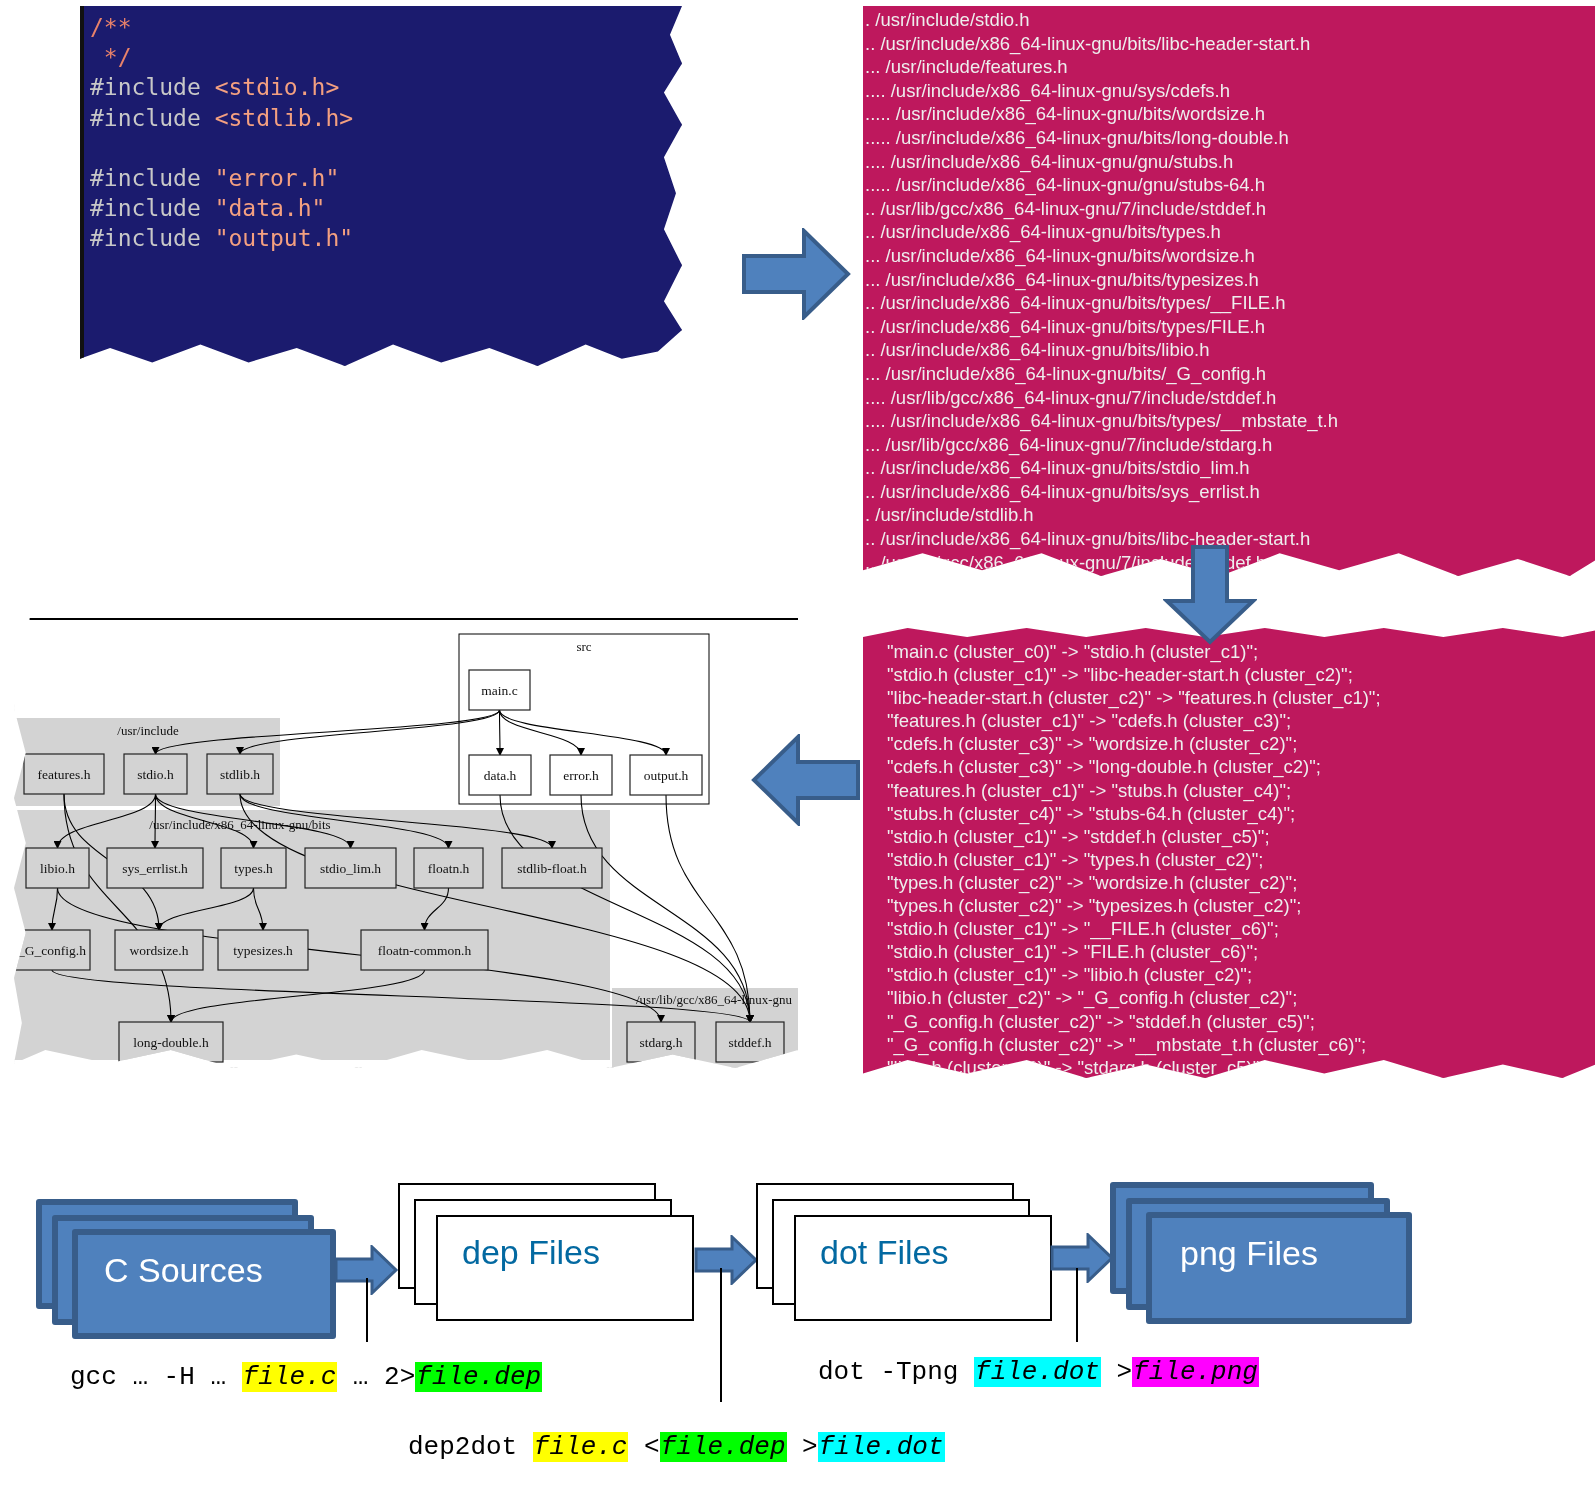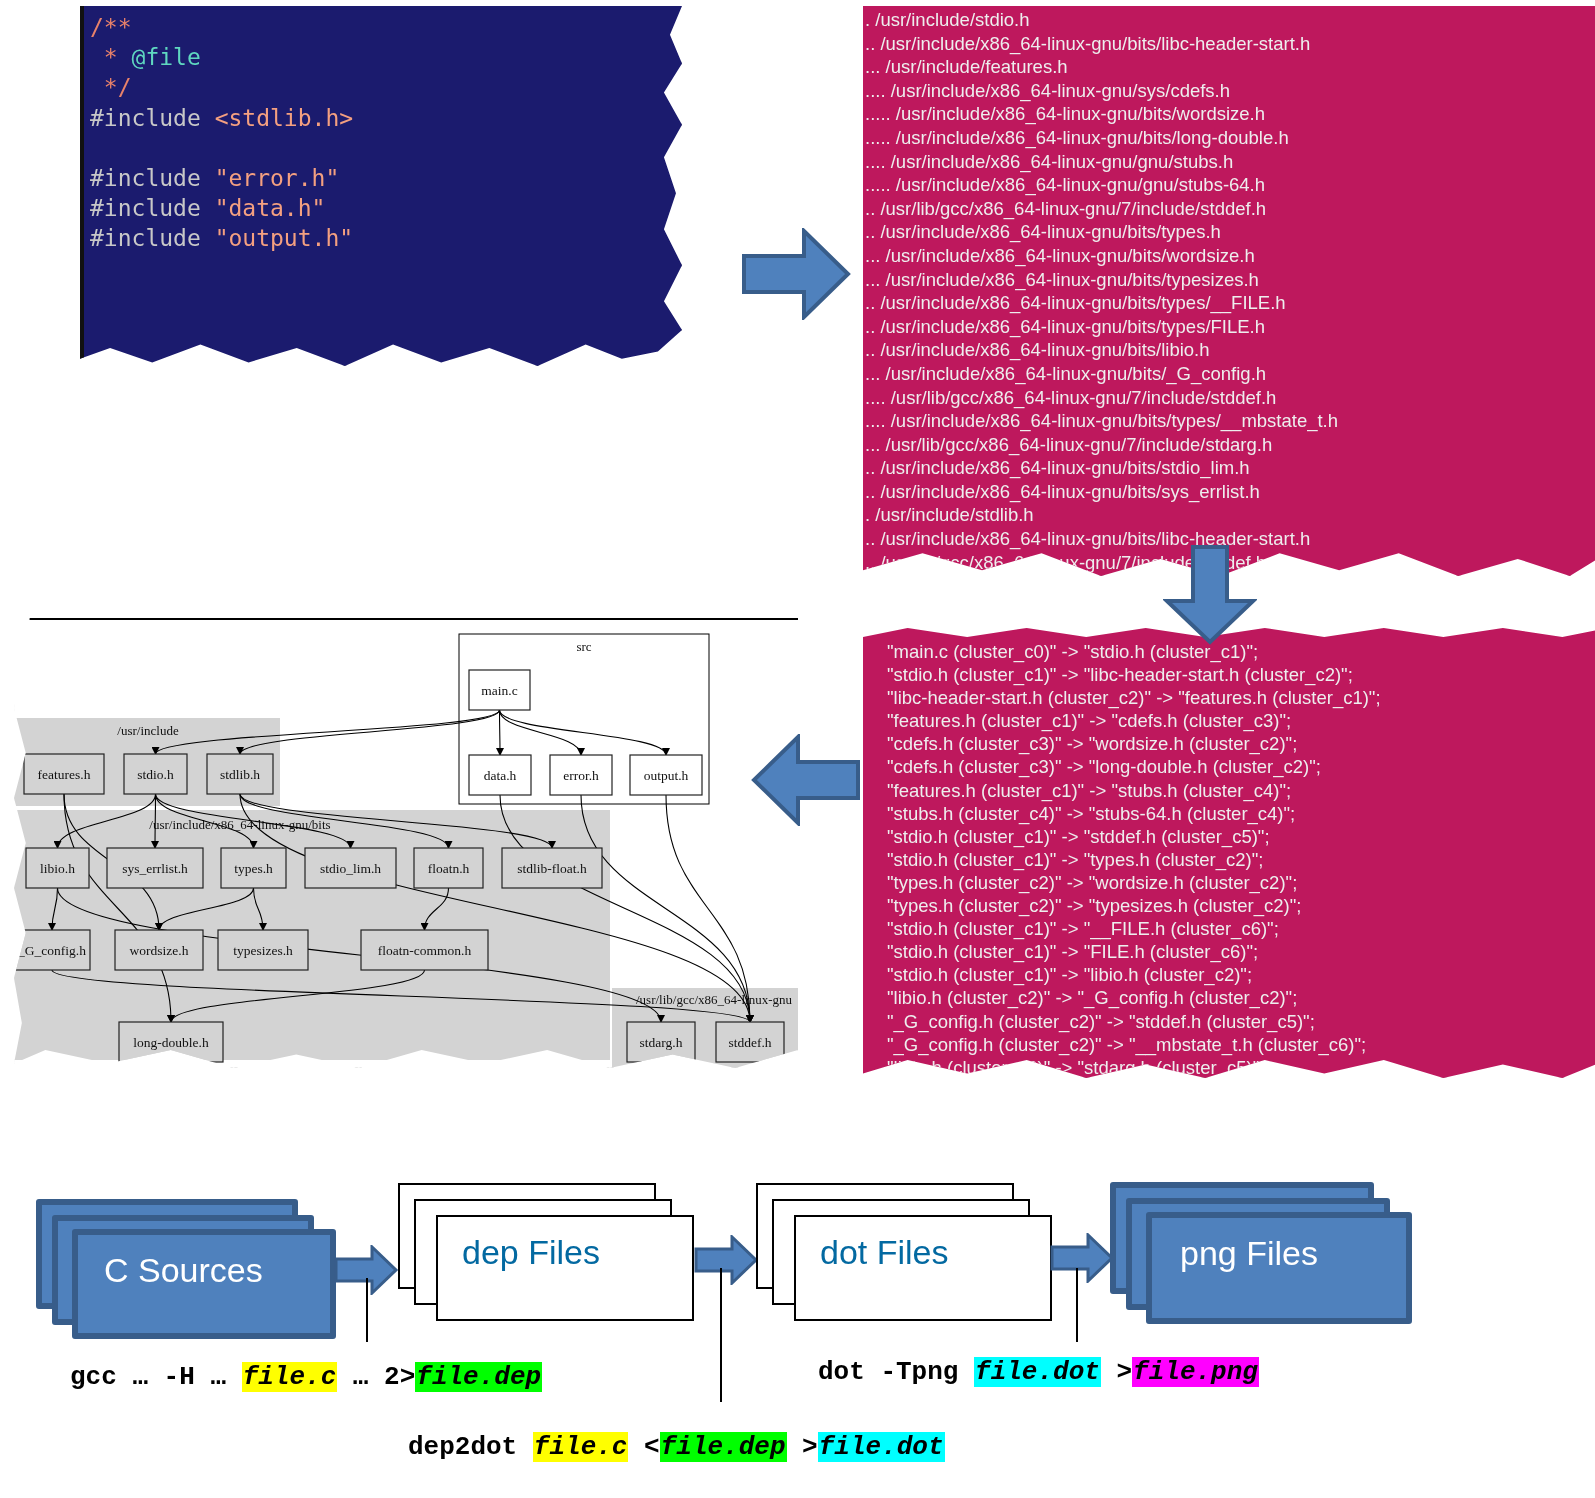--- a/index.html
+++ b/index.html
@@ -50,34 +50,34 @@
   
   .stack { position: absolute; }
   .card { position: absolute; box-sizing: border-box; }
   .card.blue { background: #4f81bd; border: 6px solid #385d8a; border-radius: 3px; }
   .card.white { background: #ffffff; border: 2px solid #000; }
   .card-label { position: absolute; font-family: "Liberation Sans", sans-serif; font-size: 34px; }
   .card-label.light { color: #ffffff; }
   .card-label.dark { color: #0369a1; }
   .connector { position: absolute; background: #000; width: 2px; }
 
-  .cmd { position: absolute; font-family: "Liberation Mono", monospace; font-size: 26px; font-weight: bold; color: #000; white-space: pre; }
+  .cmd { position: absolute; font-family: "Liberation Mono", monospace; font-size: 26px; font-weight: normal; color: #000; white-space: pre; }
   .cmd .file { font-style: italic; padding: 0 1px; }
   .hl-yellow { background: #ffff00; }
   .hl-green { background: #00ff00; }
   .hl-cyan { background: #00ffff; }
   .hl-magenta { background: #ff00ff; }
 </style>
 </head>
 <body>
 
 <div class="code-panel" id="codePanel">
     <div class="code-line"><span class="c-comment">/**</span></div>
-    <div class="code-line"><span class="c-comment"> * </span><span class="c-tag">@file</span></div>
     <div class="code-line"><span class="c-comment"> */</span></div>
+    <div class="code-line"><span class="c-kw">#include </span><span class="c-str">&lt;stdio.h&gt;</span></div>
     <div class="code-line"><span class="c-kw">#include </span><span class="c-str">&lt;stdlib.h&gt;</span></div>
     <div class="code-line"><span class="c-kw"></span></div>
     <div class="code-line"><span class="c-kw">#include </span><span class="c-str">"error.h"</span></div>
     <div class="code-line"><span class="c-kw">#include </span><span class="c-str">"data.h"</span></div>
     <div class="code-line"><span class="c-kw">#include </span><span class="c-str">"output.h"</span></div>
   </div>
 
 <div class="term term-1" id="term1"><div class="term-line">. /usr/include/stdio.h</div><div class="term-line">.. /usr/include/x86_64-linux-gnu/bits/libc-header-start.h</div><div class="term-line">... /usr/include/features.h</div><div class="term-line">.... /usr/include/x86_64-linux-gnu/sys/cdefs.h</div><div class="term-line">..... /usr/include/x86_64-linux-gnu/bits/wordsize.h</div><div class="term-line">..... /usr/include/x86_64-linux-gnu/bits/long-double.h</div><div class="term-line">.... /usr/include/x86_64-linux-gnu/gnu/stubs.h</div><div class="term-line">..... /usr/include/x86_64-linux-gnu/gnu/stubs-64.h</div><div class="term-line">.. /usr/lib/gcc/x86_64-linux-gnu/7/include/stddef.h</div><div class="term-line">.. /usr/include/x86_64-linux-gnu/bits/types.h</div><div class="term-line">... /usr/include/x86_64-linux-gnu/bits/wordsize.h</div><div class="term-line">... /usr/include/x86_64-linux-gnu/bits/typesizes.h</div><div class="term-line">.. /usr/include/x86_64-linux-gnu/bits/types/__FILE.h</div><div class="term-line">.. /usr/include/x86_64-linux-gnu/bits/types/FILE.h</div><div class="term-line">.. /usr/include/x86_64-linux-gnu/bits/libio.h</div><div class="term-line">... /usr/include/x86_64-linux-gnu/bits/_G_config.h</div><div class="term-line">.... /usr/lib/gcc/x86_64-linux-gnu/7/include/stddef.h</div><div class="term-line">.... /usr/include/x86_64-linux-gnu/bits/types/__mbstate_t.h</div><div class="term-line">... /usr/lib/gcc/x86_64-linux-gnu/7/include/stdarg.h</div><div class="term-line">.. /usr/include/x86_64-linux-gnu/bits/stdio_lim.h</div><div class="term-line">.. /usr/include/x86_64-linux-gnu/bits/sys_errlist.h</div><div class="term-line">. /usr/include/stdlib.h</div><div class="term-line">.. /usr/include/x86_64-linux-gnu/bits/libc-header-start.h</div><div class="term-line">.. /usr/lib/gcc/x86_64-linux-gnu/7/include/stddef.h</div></div>
 
 <div class="term term-2" id="term2"><div class="term-line">"main.c (cluster_c0)" -&gt; "stdio.h (cluster_c1)";</div><div class="term-line">"stdio.h (cluster_c1)" -&gt; "libc-header-start.h (cluster_c2)";</div><div class="term-line">"libc-header-start.h (cluster_c2)" -&gt; "features.h (cluster_c1)";</div><div class="term-line">"features.h (cluster_c1)" -&gt; "cdefs.h (cluster_c3)";</div><div class="term-line">"cdefs.h (cluster_c3)" -&gt; "wordsize.h (cluster_c2)";</div><div class="term-line">"cdefs.h (cluster_c3)" -&gt; "long-double.h (cluster_c2)";</div><div class="term-line">"features.h (cluster_c1)" -&gt; "stubs.h (cluster_c4)";</div><div class="term-line">"stubs.h (cluster_c4)" -&gt; "stubs-64.h (cluster_c4)";</div><div class="term-line">"stdio.h (cluster_c1)" -&gt; "stddef.h (cluster_c5)";</div><div class="term-line">"stdio.h (cluster_c1)" -&gt; "types.h (cluster_c2)";</div><div class="term-line">"types.h (cluster_c2)" -&gt; "wordsize.h (cluster_c2)";</div><div class="term-line">"types.h (cluster_c2)" -&gt; "typesizes.h (cluster_c2)";</div><div class="term-line">"stdio.h (cluster_c1)" -&gt; "__FILE.h (cluster_c6)";</div><div class="term-line">"stdio.h (cluster_c1)" -&gt; "FILE.h (cluster_c6)";</div><div class="term-line">"stdio.h (cluster_c1)" -&gt; "libio.h (cluster_c2)";</div><div class="term-line">"libio.h (cluster_c2)" -&gt; "_G_config.h (cluster_c2)";</div><div class="term-line">"_G_config.h (cluster_c2)" -&gt; "stddef.h (cluster_c5)";</div><div class="term-line">"_G_config.h (cluster_c2)" -&gt; "__mbstate_t.h (cluster_c6)";</div><div class="term-line">"libio.h (cluster_c2)" -&gt; "stdarg.h (cluster_c5)";</div></div>

